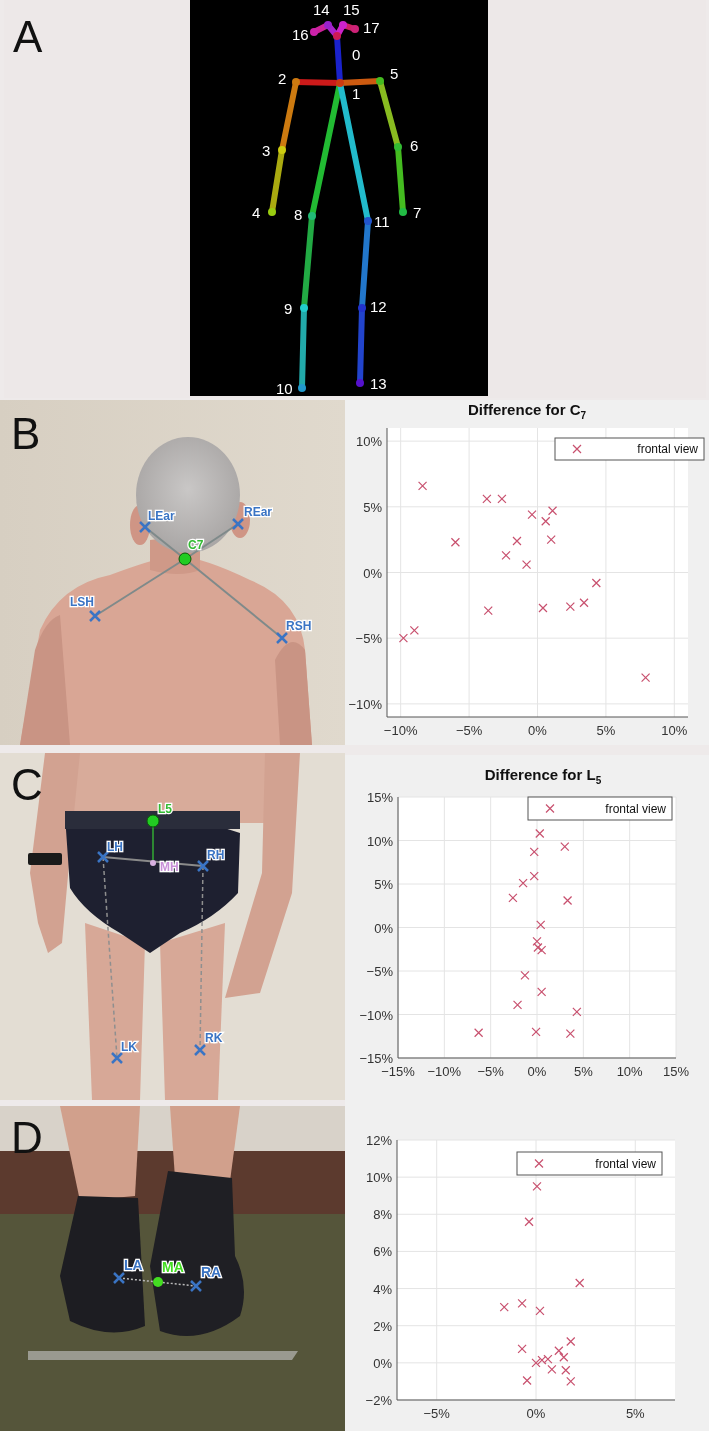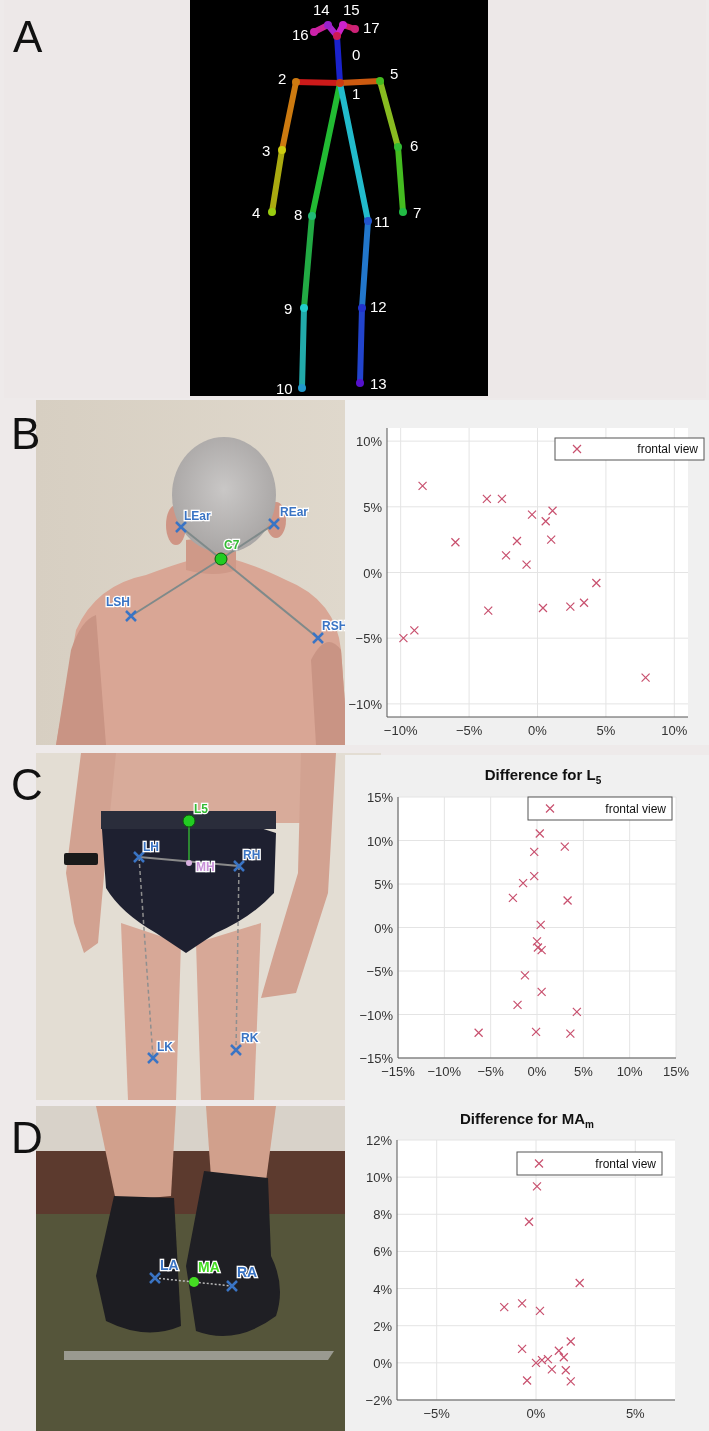--- a/index.html
+++ b/index.html
@@ -1,21 +1,21 @@
 <!DOCTYPE html>
 <html><head>
 <meta charset="utf-8">
 <style>
   html, body { margin: 0; padding: 0; }
   body { width: 709px; height: 1431px; background: #eeeaea; position: relative; overflow: hidden; font-family: "Liberation Sans", sans-serif; }
   .abs { position: absolute; }
   .panel-letter { position: absolute; font-family: "Liberation Sans", sans-serif; font-size: 44px; color: #111; line-height: 1; }
   #panel-a-bg { left: 4px; top: 0; width: 702px; height: 398px; background: #ede8e8; }
   #skeleton { left: 190px; top: 0; width: 298px; height: 396px; background: #000; }
-  .photo { position: absolute; overflow: hidden; padding-left: 36px; }
+  .photo { position: absolute; overflow: hidden; }
   .chart-bg { position: absolute; background: #f0f0f0; }
   .chart-title { position: absolute; font-weight: bold; font-size: 15px; color: #111; text-align: center; white-space: nowrap; }
   .chart-title sub { font-size: 10px; }
   svg text { font-family: "Liberation Sans", sans-serif; }
   .kp-label { font-family: "Liberation Sans", sans-serif; font-weight: bold; font-size: 12px; paint-order: stroke; stroke: #fff; stroke-width: 2.5px; }
 </style>
 </head>
 <body>
 
 <div class="abs" id="panel-a-bg"></div>
@@ -183,20 +183,21 @@
       <path d="M191 175 l10 10 M201 175 l-10 10"></path>
     </g>
     <text class="kp-label" x="124" y="164" fill="#3a74c4" style="font-size:14px">LA</text>
     <text class="kp-label" x="162" y="166" fill="#44dd22" style="font-size:14px">MA</text>
     <text class="kp-label" x="201" y="171" fill="#3a74c4" style="font-size:14px">RA</text>
   </svg>
 </div>
 <div class="panel-letter" style="left:11px;top:1116px;">D</div>
 
 <div class="chart-bg" style="left:345px;top:400px;width:364px;height:345px;">
+  <div class="chart-title" style="left:0;width:364px;top:1px;"><span>Difference for C</span><sub>7</sub></div>
   <svg id="chart0" width="364" height="345" style="position:absolute;left:0;top:0;">
       <rect x="42" y="28" width="301" height="289" fill="#fff"></rect>
       <line x1="55.68181818181818" y1="28" x2="55.68181818181818" y2="317" stroke="#e4e4e4" stroke-width="1"></line>
       <text x="55.68181818181818" y="335" text-anchor="middle" font-size="13" fill="#333">−10%</text>
       <line x1="124.09090909090908" y1="28" x2="124.09090909090908" y2="317" stroke="#e4e4e4" stroke-width="1"></line>
       <text x="124.09090909090908" y="335" text-anchor="middle" font-size="13" fill="#333">−5%</text>
       <line x1="192.5" y1="28" x2="192.5" y2="317" stroke="#e4e4e4" stroke-width="1"></line>
       <text x="192.5" y="335" text-anchor="middle" font-size="13" fill="#333">0%</text>
       <line x1="260.9090909090909" y1="28" x2="260.9090909090909" y2="317" stroke="#e4e4e4" stroke-width="1"></line>
       <text x="260.9090909090909" y="335" text-anchor="middle" font-size="13" fill="#333">5%</text>
@@ -289,21 +290,20 @@
       <path d="M227.84666666666666 252.89 L235.84666666666666 260.89 M235.84666666666666 252.89 L227.84666666666666 260.89" stroke="#c8506e" stroke-width="1.2" fill="none"></path>
       <path d="M129.62 273.77 L137.62 281.77 M137.62 273.77 L129.62 281.77" stroke="#c8506e" stroke-width="1.2" fill="none"></path>
       <path d="M187.07333333333335 272.9 L195.07333333333335 280.9 M195.07333333333335 272.9 L187.07333333333335 280.9" stroke="#c8506e" stroke-width="1.2" fill="none"></path>
       <path d="M221.35999999999999 274.64 L229.35999999999999 282.64 M229.35999999999999 274.64 L221.35999999999999 282.64" stroke="#c8506e" stroke-width="1.2" fill="none"></path>
       <rect x="183" y="42" width="144" height="23" fill="#fff" stroke="#555" stroke-width="1"></rect>
       <path d="M201 49.5 L209 57.5 M209 49.5 L201 57.5" stroke="#c8506e" stroke-width="1.2"></path>
       <text x="321" y="57.5" text-anchor="end" font-size="12" fill="#111">frontal view</text>
     </svg>
 </div>
 <div class="chart-bg" style="left:345px;top:1100px;width:364px;height:331px;">
-  <div class="chart-title" style="left:0;width:364px;top:10px;"><span>Difference for MA</span><sub>m</sub></div>
   <svg id="chart2" width="364" height="331" style="position:absolute;left:0;top:0;">
       <rect x="52" y="40" width="278" height="260" fill="#fff"></rect>
       <line x1="91.71428571428572" y1="40" x2="91.71428571428572" y2="300" stroke="#e4e4e4" stroke-width="1"></line>
       <text x="91.71428571428572" y="318" text-anchor="middle" font-size="13" fill="#333">−5%</text>
       <line x1="191" y1="40" x2="191" y2="300" stroke="#e4e4e4" stroke-width="1"></line>
       <text x="191" y="318" text-anchor="middle" font-size="13" fill="#333">0%</text>
       <line x1="290.2857142857143" y1="40" x2="290.2857142857143" y2="300" stroke="#e4e4e4" stroke-width="1"></line>
       <text x="290.2857142857143" y="318" text-anchor="middle" font-size="13" fill="#333">5%</text>
       <line x1="52" y1="40" x2="330" y2="40" stroke="#e4e4e4" stroke-width="1"></line>
       <text x="47" y="45" text-anchor="end" font-size="13" fill="#333">12%</text>

